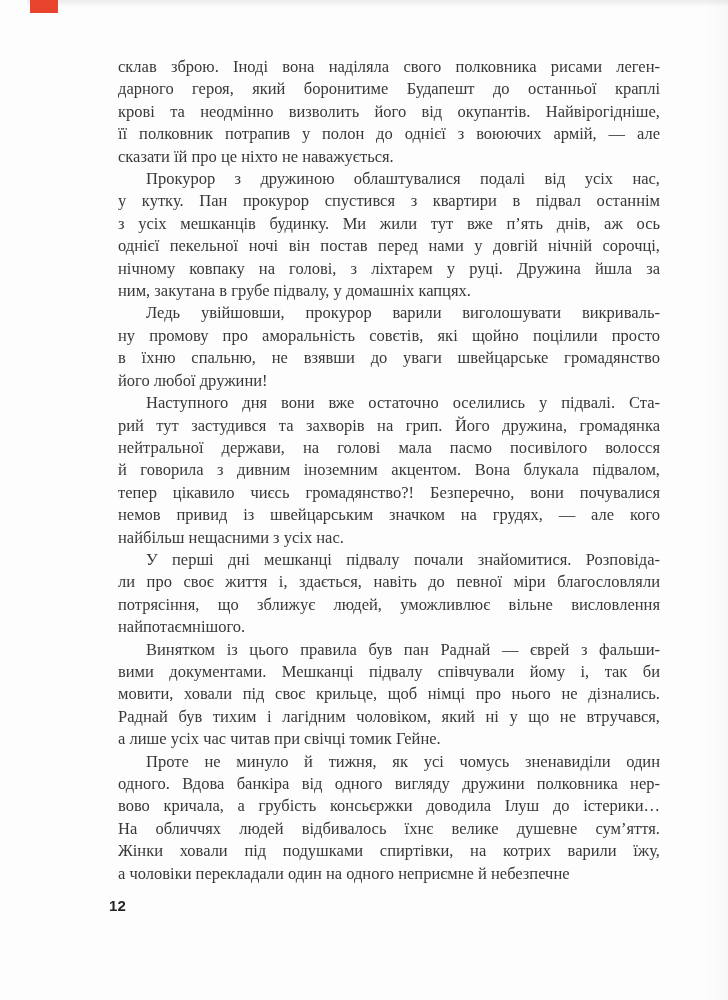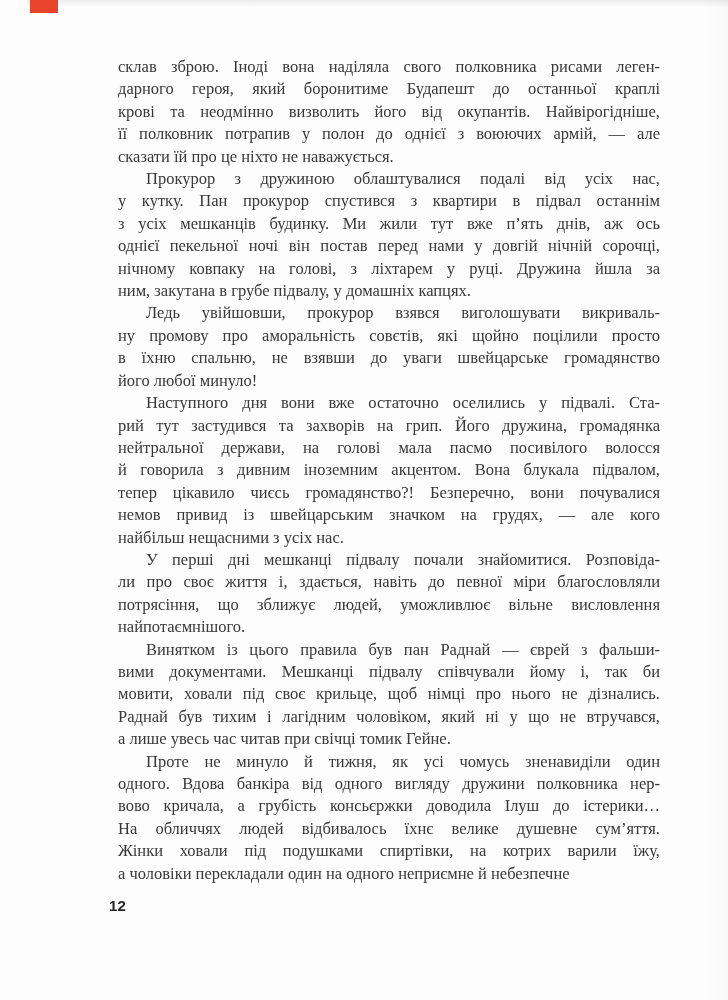--- a/index.html
+++ b/index.html
@@ -94,24 +94,24 @@
       </div>
       <div class="paragraph indented">
         <div class="line">Прокурор з дружиною облаштувалися подалі від усіх нас,</div>
         <div class="line">у кутку. Пан прокурор спустився з квартири в підвал останнім</div>
         <div class="line">з усіх мешканців будинку. Ми жили тут вже п’ять днів, аж ось</div>
         <div class="line">однієї пекельної ночі він постав перед нами у довгій нічній сорочці,</div>
         <div class="line">нічному ковпаку на голові, з ліхтарем у руці. Дружина йшла за</div>
         <div class="line end">ним, закутана в грубе підвалу, у домашніх капцях.</div>
       </div>
       <div class="paragraph indented">
-        <div class="line">Ледь увійшовши, прокурор взявся виголошувати викриваль-</div>
+        <div class="line">Ледь увійшовши, прокурор варили виголошувати викриваль-</div>
         <div class="line">ну промову про аморальність совєтів, які щойно поцілили просто</div>
         <div class="line">в їхню спальню, не взявши до уваги швейцарське громадянство</div>
-        <div class="line end">його любої минуло!</div>
+        <div class="line end">його любої дружини!</div>
       </div>
       <div class="paragraph indented">
         <div class="line">Наступного дня вони вже остаточно оселились у підвалі. Ста-</div>
         <div class="line">рий тут застудився та захворів на грип. Його дружина, громадянка</div>
         <div class="line">нейтральної держави, на голові мала пасмо посивілого волосся</div>
         <div class="line">й говорила з дивним іноземним акцентом. Вона блукала підвалом,</div>
         <div class="line">тепер цікавило чиєсь громадянство?! Безперечно, вони почувалися</div>
         <div class="line">немов привид із швейцарським значком на грудях, — але кого</div>
         <div class="line end">найбільш нещасними з усіх нас.</div>
       </div>
@@ -119,21 +119,21 @@
         <div class="line">У перші дні мешканці підвалу почали знайомитися. Розповіда-</div>
         <div class="line">ли про своє життя і, здається, навіть до певної міри благословляли</div>
         <div class="line">потрясіння, що зближує людей, уможливлює вільне висловлення</div>
         <div class="line end">найпотаємнішого.</div>
       </div>
       <div class="paragraph indented">
         <div class="line">Винятком із цього правила був пан Раднай — єврей з фальши-</div>
         <div class="line">вими документами. Мешканці підвалу співчували йому і, так би</div>
         <div class="line">мовити, ховали під своє крильце, щоб німці про нього не дізнались.</div>
         <div class="line">Раднай був тихим і лагідним чоловіком, який ні у що не втручався,</div>
-        <div class="line end">а лише увесь час читав при свічці томик Гейне.</div>
+        <div class="line end">а лише усіх час читав при свічці томик Гейне.</div>
       </div>
       <div class="paragraph indented">
         <div class="line">Проте не минуло й тижня, як усі чомусь зненавиділи один</div>
         <div class="line">одного. Вдова банкіра від одного вигляду дружини полковника нер-</div>
         <div class="line">вово кричала, а грубість консьєржки доводила Ілуш до істерики…</div>
         <div class="line">На обличчях людей відбивалось їхнє велике душевне сум’яття.</div>
         <div class="line">Жінки ховали під подушками спиртівки, на котрих варили їжу,</div>
         <div class="line end">а чоловіки перекладали один на одного неприємне й небезпечне</div>
       </div>
     </main>

